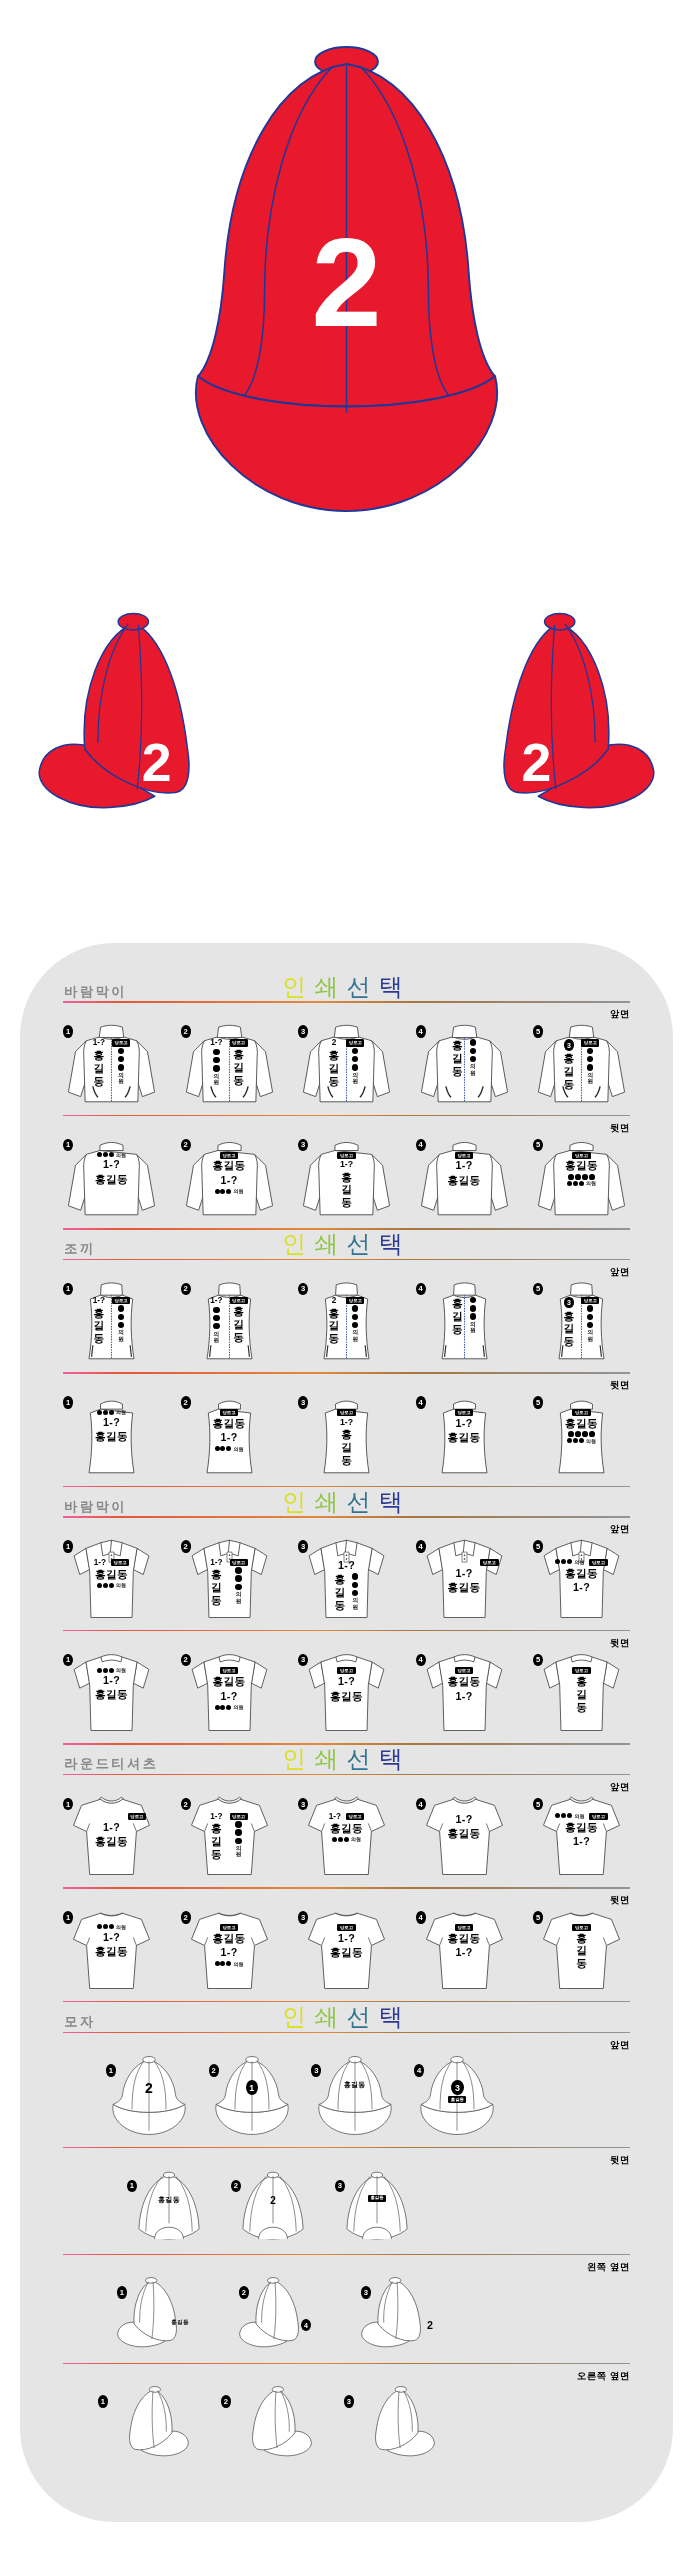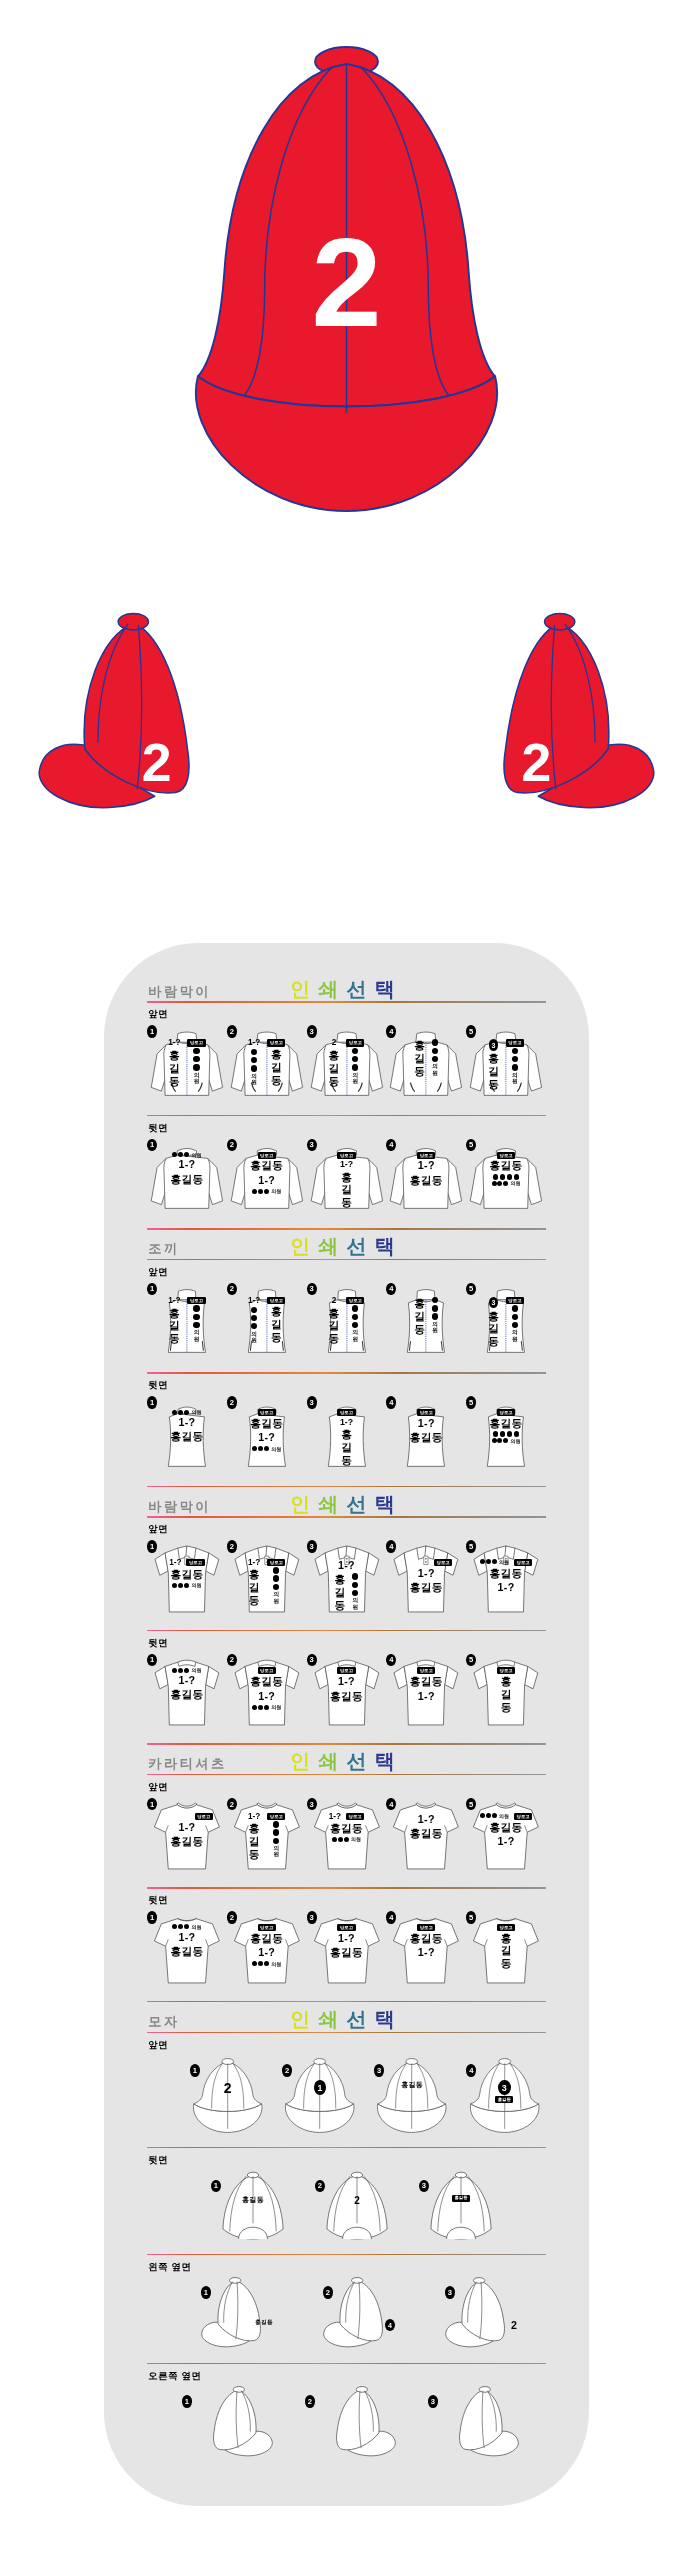--- a/index.html
+++ b/index.html
@@ -1,24 +1,24 @@
 <!DOCTYPE html>
 <html style="font-size:10px"><head>
 <meta charset="utf-8">
 <style>
   html,body{margin:0;padding:0;background:#ffffff;width:693px;font-family:"Liberation Sans","DejaVu Sans",sans-serif;}
   body{min-height:2576px;}
   .hero{width:693px;}
   .hero-front{display:block;margin:25px auto 0;}
   .hero-sides{width:623px;margin:74px auto 0;display:flex;justify-content:space-between;}
   
-  .panel{width:485px;margin:129px auto 0;background:#e5e5e5;border-radius:94px;padding:29px 43px 44px;box-sizing:border-box;}
+  .panel{width:653px;margin:129px auto 0;background:#e5e5e5;border-radius:94px;padding:29px 43px 60px;box-sizing:border-box;text-align:right;}
   .sec-head{position:relative;height:23px;margin-top:6.3px;}
   .sec-title{position:absolute;left:1.3px;bottom:0.6px;font-size:13.2px;font-weight:700;color:#878787;letter-spacing:2.5px;}
-  .print-select{position:absolute;left:50%;transform:translateX(-50%);bottom:-1.3px;font-size:20px;font-weight:700;letter-spacing:8.2px;white-space:nowrap;}
+  .print-select{position:absolute;left:50%;transform:translateX(-50%);bottom:-1.3px;font-size:24px;font-weight:400;letter-spacing:8.2px;white-space:nowrap;}
   .gradline{height:1.3px;border:0;background:linear-gradient(90deg,#f0609a 0%,#e2583a 10%,#e08a3e 45%,#a8753c 62%,#8f959c 100%);}
   .divider{margin-top:10px;}
   .side-label{font-size:9.4px;font-weight:800;color:#000;margin:5.7px 0 2.5px 1.3px;letter-spacing:0.6px;}
   .items{display:flex;justify-content:space-between;position:relative;}
   .items.caps4{justify-content:flex-start;padding-left:39px;gap:8.8px;}
   .items.caps3{justify-content:flex-start;padding-left:60px;gap:12px;}
   .items.sidesL{justify-content:flex-start;padding-left:50px;gap:23px;}
   .items.sidesR{justify-content:flex-start;padding-left:31px;gap:24px;}
   .item{position:relative;width:97px;height:81px;}
   .caps4 .item{width:94px;height:83px;}
@@ -1023,21 +1023,21 @@
           <div class="vname">
             <span>홍</span>
             <span>길</span>
             <span>동</span>
           </div>
         </div>
       </div>
     </div>
     <div class="gradline divider"></div>
     <div class="sec-head">
-      <div class="sec-title">카라티셔츠</div>
+      <div class="sec-title">라운드티셔츠</div>
       <div class="print-select"><span style="color: rgb(217, 224, 33);">인</span><span style="color: rgb(141, 198, 63);">쇄</span><span style="color: rgb(51, 115, 143);">선</span><span style="color: rgb(43, 57, 144);">택</span></div>
     </div>
     <div class="gradline"></div>
     <div class="side-label">앞면</div>
     <div class="items">
       <div class="item g-tee-front">
         <div class="marker">1</div>
         <div style="position: absolute; inset: 0px;">
           <svg viewBox="0 0 150 130">
             <g stroke="#4a4a4a" stroke-width="1.4" stroke-linejoin="round" fill="#ffffff">

